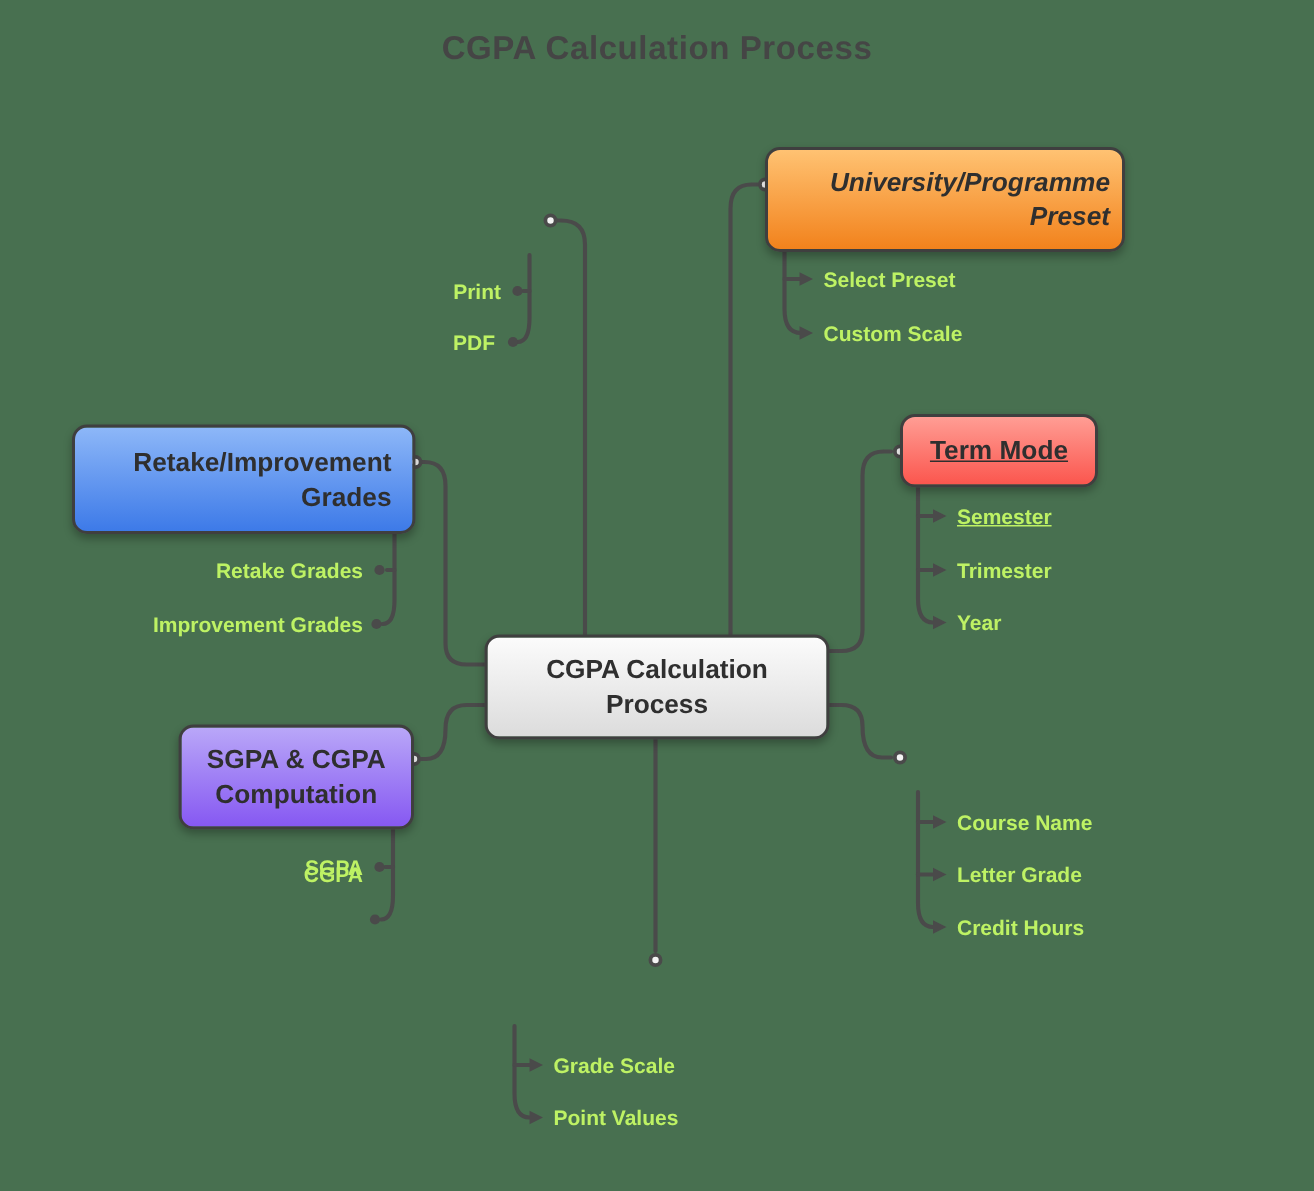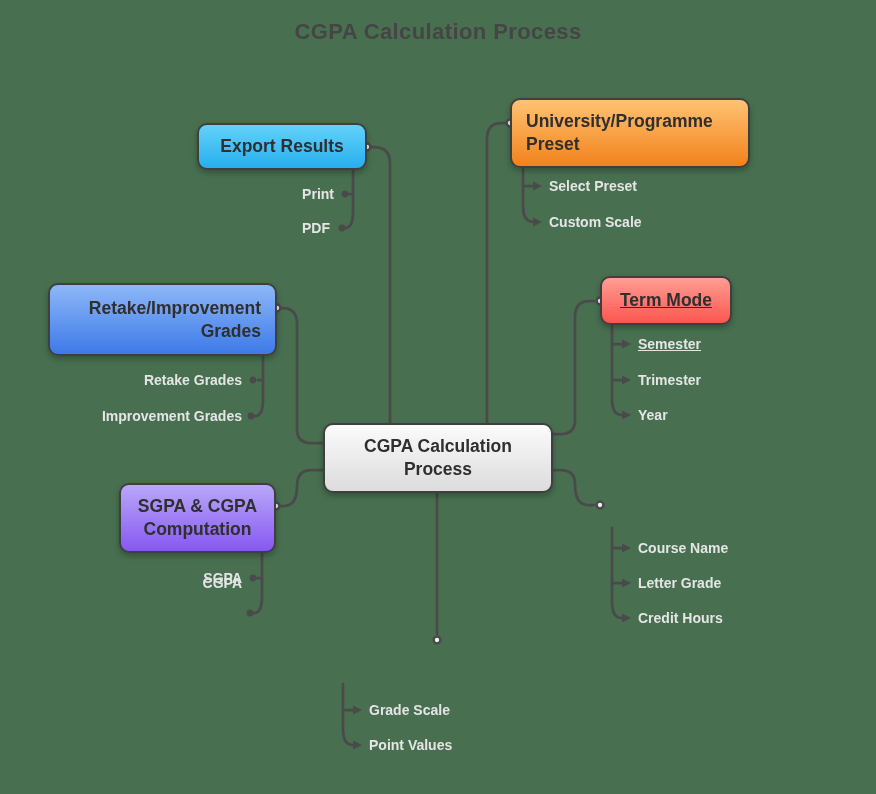--- a/index.html
+++ b/index.html
@@ -21,25 +21,25 @@
   .soliddot{fill:#4a4a4a;}
   .arrow{fill:#4a4a4a;}
   .node{
     position:absolute;box-sizing:border-box;
     border:2.5px solid #3f3f3f;border-radius:10px;
     display:flex;align-items:center;
     font-weight:bold;font-size:17.5px;color:#2f2f2f;line-height:23px;
     box-shadow:0 3px 6px rgba(0,0,0,.28);
   }
   .node.center{justify-content:center;text-align:center;padding:0 8px;}
-  .node.leftalign{justify-content:flex-start;text-align:left;padding-left:14px;padding-right:8px;}
+  .node.leftalign{justify-content:flex-start;text-align:right;padding-left:14px;padding-right:8px;font-style:italic;}
   .node.rightalign{justify-content:flex-end;text-align:right;padding-right:14px;padding-left:8px;}
   .child{
     position:absolute;transform:translateY(-50%);
-    font-weight:bold;font-size:14px;color:#e5e5e5;white-space:nowrap;
+    font-weight:bold;font-size:14px;color:#bef264;white-space:nowrap;
   }
   .child.left-side{text-align:right;}
 </style>
 </head>
 <body>
 
 <div class="canvas">
 
   <div class="title">CGPA Calculation Process</div>
 
@@ -123,21 +123,20 @@
     <g>
       <path class="edge" d="M343 684 V729 Q343 745 353 745"></path>
       <path class="edge" d="M343 710 H353"></path>
       <polygon class="arrow" points="362,710 353,705.5 353,714.5"></polygon>
       <polygon class="arrow" points="362,745 353,740.5 353,749.5"></polygon>
     </g>
   </svg>
 
   <div class="node center" style="left:323px;top:423px;width:230px;height:70px;background:linear-gradient(#fbfbfb,#dcdcdc);">CGPA Calculation Process</div>
 
-  <div class="node center" style="left:197px;top:123px;width:170px;height:47px;background:linear-gradient(#63d2f9,#27aeef);">Export Results</div>
 
   <div class="node leftalign" style="left:510px;top:98px;width:240px;height:70px;background:linear-gradient(#ffc272,#f2821c);">University/Programme Preset</div>
 
   <div class="node rightalign" style="left:48px;top:283px;width:229px;height:73px;background:linear-gradient(#8db7f8,#3d7ae8);">Retake/Improvement Grades</div>
 
   <div class="node center" style="left:600px;top:276px;width:132px;height:49px;background:linear-gradient(#ff9d94,#fb564e);text-decoration:underline;">Term Mode</div>
 
   <div class="node center" style="left:119px;top:483px;width:157px;height:70px;background:linear-gradient(#b9a7f8,#8658f2);">SGPA &amp; CGPA Computation</div>
 
 

